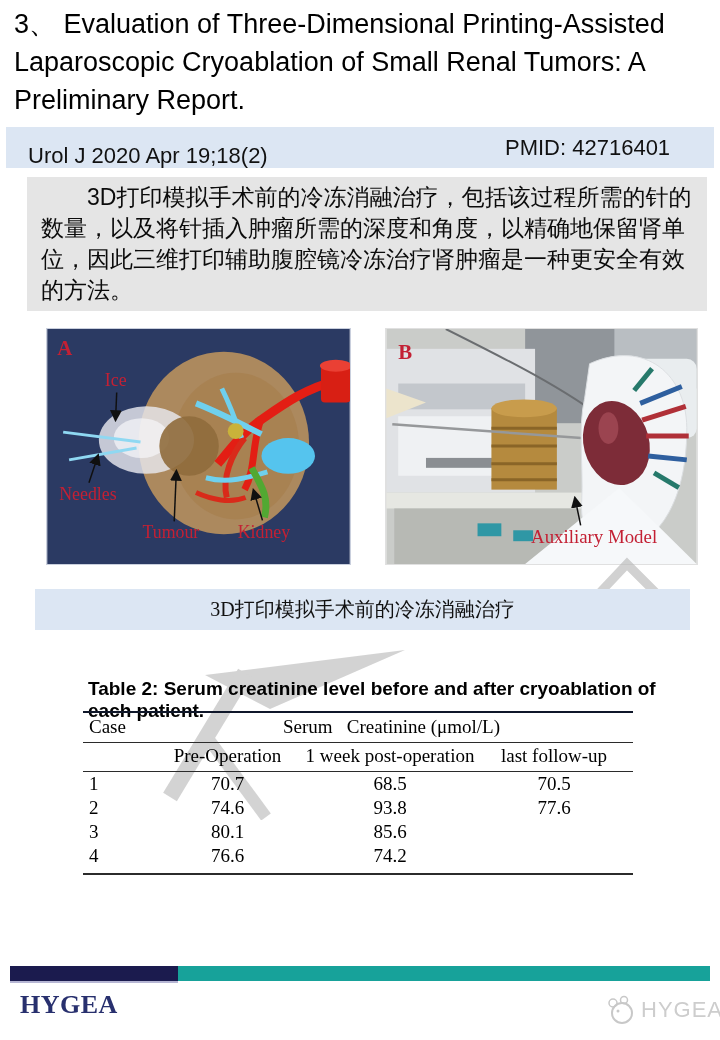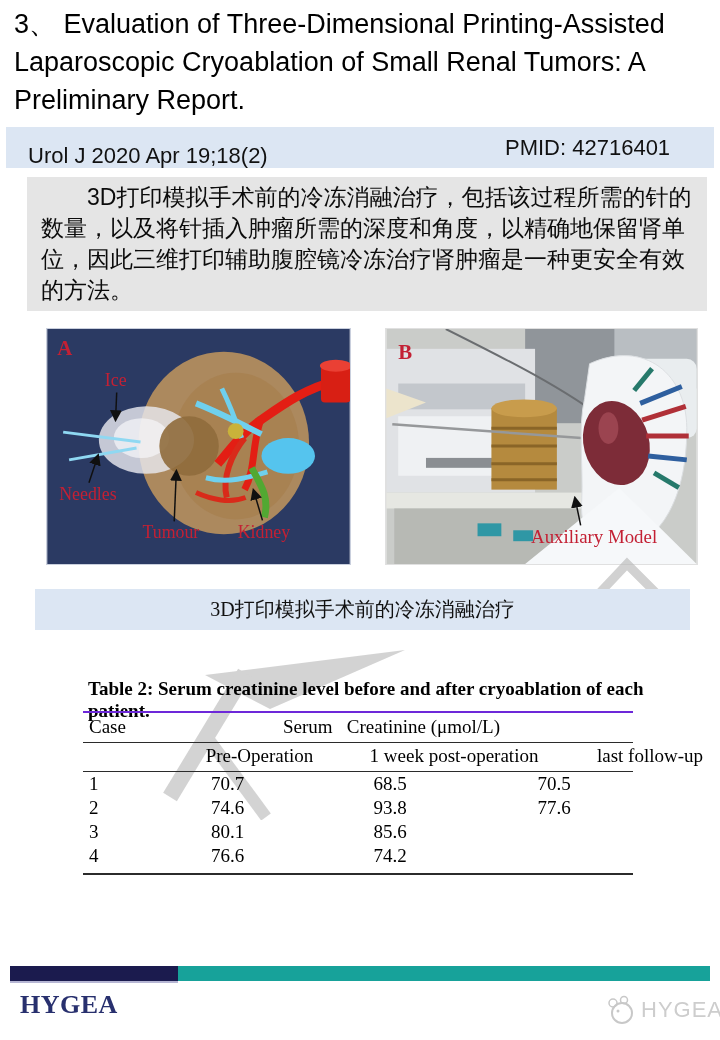--- a/index.html
+++ b/index.html
@@ -37,30 +37,30 @@
     font-family:"Liberation Serif", serif; font-size:20px; color:#111;
   }
   .caption-1 { top:569px;margin-top:20px; }
   .caption-2 { top:894px; height:39px; line-height:39px; }
   
   .wm-1 { position:absolute; left:150px; top:645px; opacity:.5; }
   .wm-2 { position:absolute; left:583px; top:556px; opacity:.6; }
   
   .table-title {
     position:absolute; left:88px; top:678px; width:615px;
-    font-family:Liberation Serif, serif; font-weight:bold; font-size:19px; color:#000;
+    font-family:Liberation Sans, sans-serif; font-weight:bold; font-size:19px; color:#000;
   }
   .stable {
     position:absolute; left:83px; top:711px; width:550px;
-    border-top:2px solid #6d28d9; border-bottom:2px solid #2b2b2b;
+    border-top:2px solid #0f172a; border-bottom:2px solid #2b2b2b;
     font-family:"Liberation Serif", serif; font-size:19px; color:#000;
   }
   .trow { display:grid; grid-template-columns:67px 155px 170px 158px; }
   .trow.h1 { border-bottom:1px solid #2b2b2b; padding:3px 0 4px; }
-  .trow.h2 { border-bottom:1px solid #2b2b2b; padding:2px 0 4px;gap:32px; }
+  .trow.h2 { border-bottom:1px solid #2b2b2b; padding:2px 0 4px; }
   .trow.data { padding:1px 0; }
   .trow.data.last { padding-bottom:6px; }
   .td { overflow:hidden; }
   .td.case { padding-left:6px; text-align:left; }
   .td.c { text-align:center; }
   .td.serum { grid-column:2 / 5; text-align:center; white-space:pre; }
   
   .bar-navy { position:absolute; left:10px; top:966px; width:168px; height:15px; background:#1b1b4e; }
   .bar-navy-underline { position:absolute; left:10px; top:981px; width:168px; height:2px; background:#b6b6d4; }
   .bar-teal { position:absolute; left:178px; top:966px; width:532px; height:15px; background:#17a29a; }

